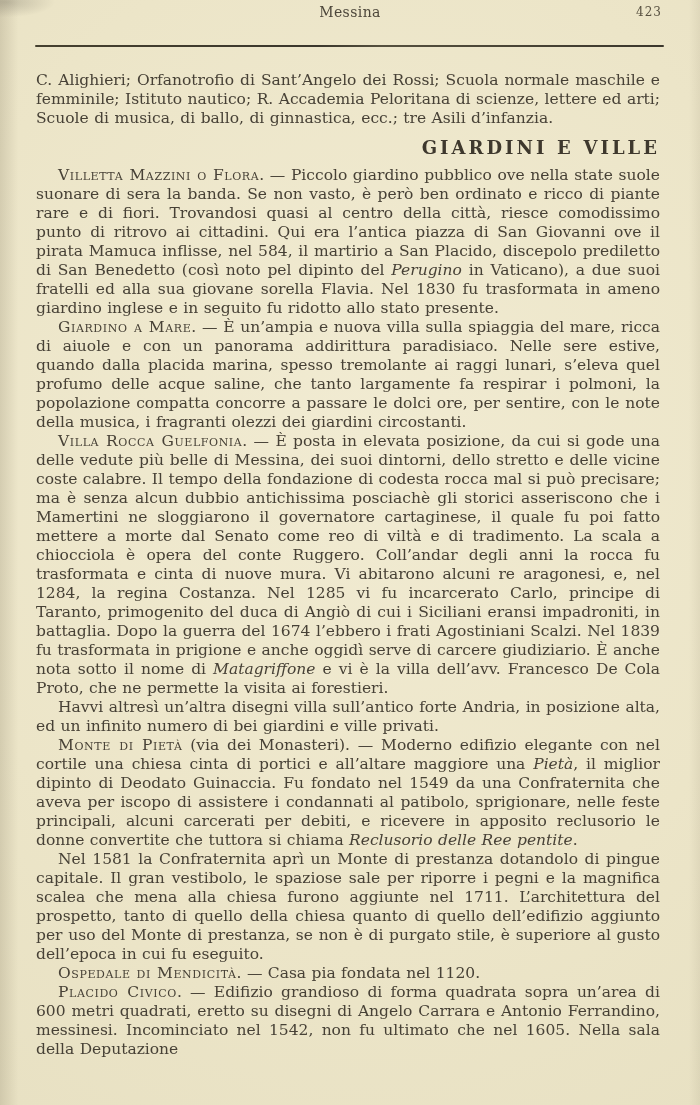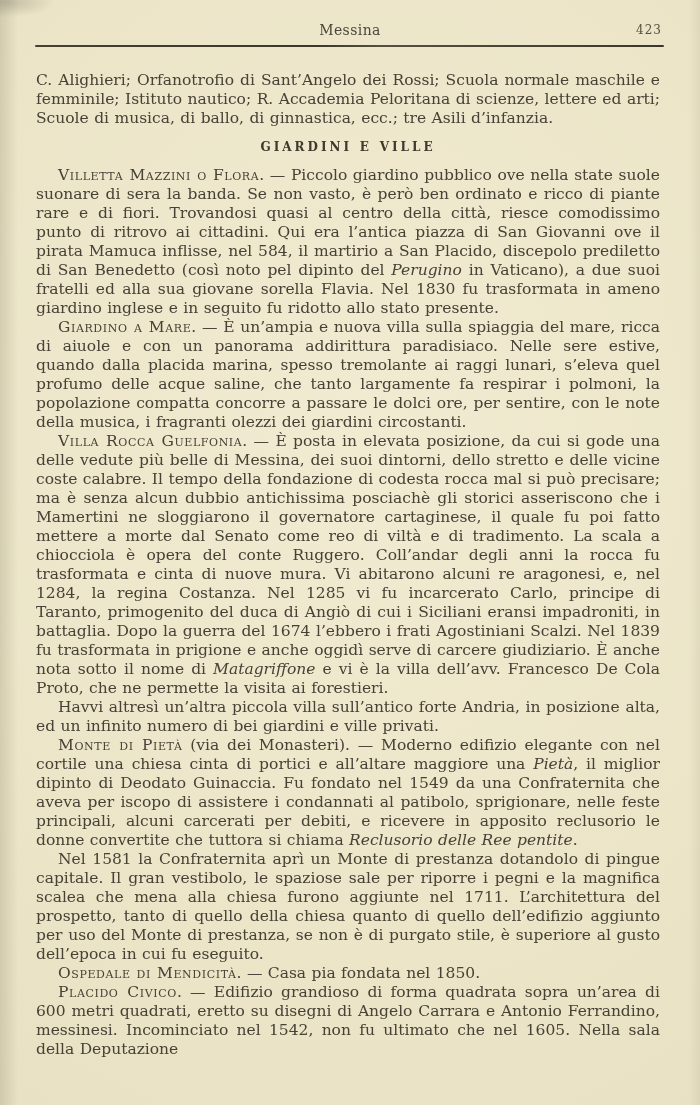--- a/index.html
+++ b/index.html
@@ -15,21 +15,21 @@
     color: #474136;
   }
   
   .page::before {
     content: ""; position: absolute; inset: 0; pointer-events: none;
     background:
       radial-gradient(ellipse 70px 22px at 6px 2px, rgba(100,95,82,0.30), rgba(100,95,82,0) 70%),
       linear-gradient(90deg, rgba(115,105,80,0.20) 0%, rgba(115,105,80,0) 2.6%),
       linear-gradient(270deg, rgba(115,105,80,0.10) 0%, rgba(115,105,80,0) 1.6%);
   }
-  .running-header { position: absolute; top: 22px; left: 36px; right: 36px; height: 20px; }
+  .running-header { position: absolute; top: 4px; left: 36px; right: 36px; height: 20px; }
   .header-title {
     display: block; text-align: center; font-size: 14px;
     letter-spacing: 0.4px; color: #4d473b;
   }
   .page-number {
     position: absolute; right: 2px; top: 1px; font-size: 12px;
     letter-spacing: 1px; color: #575040;
   }
   .rule {
     position: absolute; top: 45px; left: 35px; right: 36px; height: 2px;
@@ -39,41 +39,41 @@
   .content {
     position: absolute; top: 71px; left: 36px; right: 40px;
     text-align: justify;
     font-size: 15.5px; line-height: 19px;
     hyphens: auto; -webkit-hyphens: auto;
     word-spacing: 0.5px;
   }
   p.para { margin: 0; text-indent: 0; }
   p.indent { text-indent: 22px; }
   .section-heading {
-    margin: 10px 0 9px; text-align: center; text-indent: 0;
-    font-size: 12px; font-weight: bold; letter-spacing: 3px;
+    margin: 10px 0 9px; text-align: right; text-indent: 0;
+    font-size: 18px; font-weight: bold; letter-spacing: 3px;
     color: #3e382d;
   }
   .sc { font-variant: small-caps; letter-spacing: 0.6px; }
   .i  { font-style: italic; }
 </style>
 </head>
 <body>
 
 <div class="page">
   <div class="running-header">
     <span class="header-title">Messina</span>
     <span class="page-number">423</span>
   </div>
   <div class="rule"></div>
   <div class="content">
       <p class="para"><span class="">C. Alighieri; Orfanotrofio di Sant’Angelo dei Rossi; Scuola normale maschile e femminile; Istituto nautico; R. Accademia Peloritana di scienze, lettere ed arti; Scuole di musica, di ballo, di ginnastica, ecc.; tre Asili d’infanzia.</span></p>
       <h2 class="section-heading">GIARDINI E VILLE</h2>
       <p class="para indent"><span class="sc">Villetta Mazzini o Flora</span><span class="">. — Piccolo giardino pubblico ove nella state suole suonare di sera la banda. Se non vasto, è però ben ordinato e ricco di piante rare e di fiori. Trovandosi quasi al centro della città, riesce comodissimo punto di ritrovo ai cittadini. Qui era l’antica piazza di San Giovanni ove il pirata Mamuca inflisse, nel 584, il martirio a San Placido, discepolo prediletto di San Benedetto (così noto pel dipinto del </span><span class="i">Perugino</span><span class=""> in Vaticano), a due suoi fratelli ed alla sua giovane sorella Flavia. Nel 1830 fu trasformata in ameno giardino inglese e in seguito fu ridotto allo stato presente.</span></p>
       <p class="para indent"><span class="sc">Giardino a Mare</span><span class="">. — È un’ampia e nuova villa sulla spiaggia del mare, ricca di aiuole e con un panorama addirittura paradisiaco. Nelle sere estive, quando dalla placida marina, spesso tremolante ai raggi lunari, s’eleva quel profumo delle acque saline, che tanto largamente fa respirar i polmoni, la popolazione compatta concorre a passare le dolci ore, per sentire, con le note della musica, i fragranti olezzi dei giardini circostanti.</span></p>
       <p class="para indent"><span class="sc">Villa Rocca Guelfonia</span><span class="">. — È posta in elevata posizione, da cui si gode una delle vedute più belle di Messina, dei suoi dintorni, dello stretto e delle vicine coste calabre. Il tempo della fondazione di codesta rocca mal si può precisare; ma è senza alcun dubbio antichissima posciachè gli storici asseriscono che i Mamertini ne sloggiarono il governatore cartaginese, il quale fu poi fatto mettere a morte dal Senato come reo di viltà e di tradimento. La scala a chiocciola è opera del conte Ruggero. Coll’andar degli anni la rocca fu trasformata e cinta di nuove mura. Vi abitarono alcuni re aragonesi, e, nel 1284, la regina Costanza. Nel 1285 vi fu incarcerato Carlo, principe di Taranto, primogenito del duca di Angiò di cui i Siciliani eransi impadroniti, in battaglia. Dopo la guerra del 1674 l’ebbero i frati Agostiniani Scalzi. Nel 1839 fu trasformata in prigione e anche oggidì serve di carcere giudiziario. È anche nota sotto il nome di </span><span class="i">Matagriffone</span><span class=""> e vi è la villa dell’avv. Francesco De Cola Proto, che ne permette la visita ai forestieri.</span></p>
-      <p class="para indent"><span class="">Havvi altresì un’altra piccola villa sull’antico forte Andria, in posizione alta, ed un infinito numero di bei giardini e ville privati.</span></p>
+      <p class="para indent"><span class="">Havvi altresì un’altra disegni villa sull’antico forte Andria, in posizione alta, ed un infinito numero di bei giardini e ville privati.</span></p>
       <p class="para indent"><span class="sc">Monte di Pietà</span><span class=""> (via dei Monasteri). — Moderno edifizio elegante con nel cortile una chiesa cinta di portici e all’altare maggiore una </span><span class="i">Pietà</span><span class="">, il miglior dipinto di Deodato Guinaccia. Fu fondato nel 1549 da una Confraternita che aveva per iscopo di assistere i condannati al patibolo, sprigionare, nelle feste principali, alcuni carcerati per debiti, e ricevere in apposito reclusorio le donne convertite che tuttora si chiama </span><span class="i">Reclusorio delle Ree pentite</span><span class="">.</span></p>
       <p class="para indent"><span class="">Nel 1581 la Confraternita aprì un Monte di prestanza dotandolo di pingue capitale. Il gran vestibolo, le spaziose sale per riporre i pegni e la magnifica scalea che mena alla chiesa furono aggiunte nel 1711. L’architettura del prospetto, tanto di quello della chiesa quanto di quello dell’edifizio aggiunto per uso del Monte di prestanza, se non è di purgato stile, è superiore al gusto dell’epoca in cui fu eseguito.</span></p>
-      <p class="para indent"><span class="sc">Ospedale di Mendicità</span><span class="">. — Casa pia fondata nel 1850.</span></p>
+      <p class="para indent"><span class="sc">Ospedale di Mendicità</span><span class="">. — Casa pia fondata nel 1120.</span></p>
       <p class="para indent"><span class="sc">Placido Civico</span><span class="">. — Edifizio grandioso di forma quadrata sopra un’area di 600 metri quadrati, eretto su disegni di Angelo Carrara e Antonio Ferrandino, messinesi. Incominciato nel 1542, non fu ultimato che nel 1605. Nella sala della Deputazione</span></p>
     </div>
 </div>
 
 </body></html>

